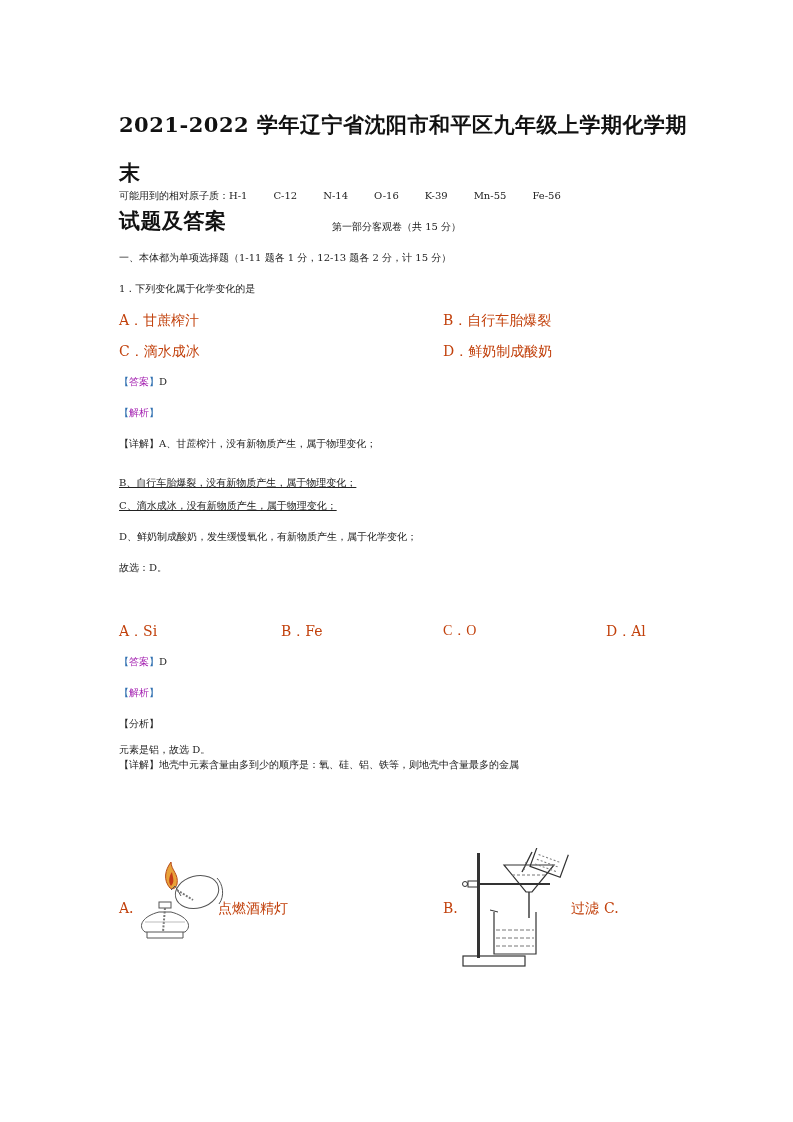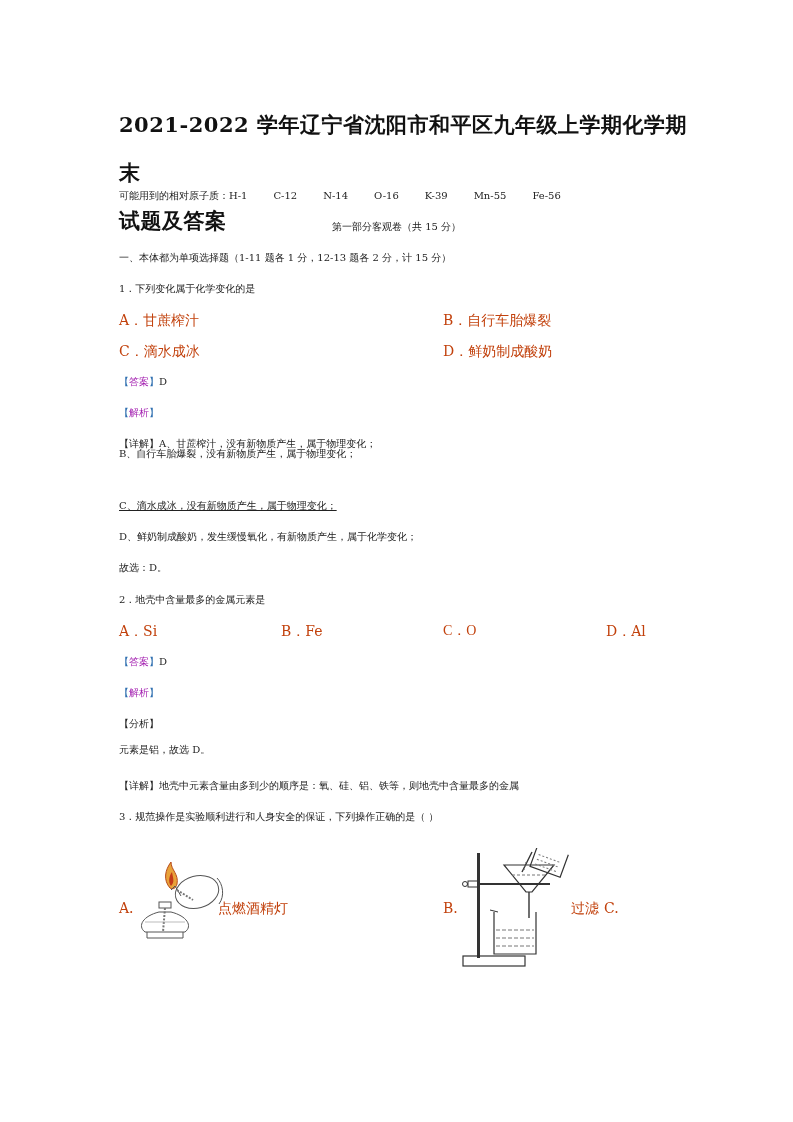--- a/index.html
+++ b/index.html
@@ -42,46 +42,44 @@
 
   <div class="line" style="top:372px;">
     <span class="bracket">【</span><span class="bracket-label">答案</span><span class="bracket">】</span><span>D</span>
   </div>
   <div class="line" style="top:403px;">
     <span class="bracket">【</span><span class="bracket-label">解析</span><span class="bracket">】</span>
   </div>
   <div class="line" style="top:434px;">
     <span>【</span><span>详解</span><span>】</span><span>A、甘蔗榨汁，没有新物质产生，属于物理变化；</span>
   </div>
-  <div class="line" style="top:444px;">B、自行车胎爆裂，没有新物质产生，属于物理变化；</div>
+  <div class="line" style="top:473px;text-decoration:underline;">B、自行车胎爆裂，没有新物质产生，属于物理变化；</div>
   <div class="line" style="top:496px;text-decoration:underline;">C、滴水成冰，没有新物质产生，属于物理变化；</div>
   <div class="line" style="top:527px;">D、鲜奶制成酸奶，发生缓慢氧化，有新物质产生，属于化学变化；</div>
   <div class="line" style="top:558px;">故选：D。</div>
 
-  <div class="line" style="top:590px;">2．地壳中含量最多的金属元素是</div>
   <div class="opt" style="left:119px; top:621px;">A．Si</div>
   <div class="opt" style="left:281px; top:621px;">B．Fe</div>
   <div class="opt" style="left:443px; top:621px;font-family:Liberation Serif, serif;">C．O</div>
   <div class="opt" style="left:606px; top:621px;">D．Al</div>
 
   <div class="line" style="top:652px;">
     <span class="bracket">【</span><span class="bracket-label">答案</span><span class="bracket">】</span><span>D</span>
   </div>
   <div class="line" style="top:683px;">
     <span class="bracket">【</span><span class="bracket-label">解析</span><span class="bracket">】</span>
   </div>
   <div class="line" style="top:714px;">
     <span>【</span><span>分析</span><span>】</span>
   </div>
-  <div class="line" style="top:776px;">
+  <div class="line" style="top:755px;">
     <span>【</span><span>详解</span><span>】</span><span>地壳中元素含量由多到少的顺序是：氧、硅、铝、铁等，则地壳中含量最多的金属</span>
   </div>
   <div class="line" style="top:740px;">元素是铝，故选 D。</div>
 
-  <div class="line" style="top:807px;">3．规范操作是实验顺利进行和人身安全的保证，下列操作正确的是（ ）</div>
 
   <div class="opt" style="left:119px; top:898px;">A.</div>
 
   <svg class="fig" style="left:135px; top:860px;" width="110" height="85" viewBox="0 0 110 85">
 
     <path d="M35 28 C28 20 30 10 36 2 C36 10 44 14 42 24 C41 28 38 30 35 28 Z" fill="#e8a23a" stroke="#b84a1a" stroke-width="1"></path>
     <path d="M36 26 C33 22 34 16 37 12 C38 18 40 22 36 26 Z" fill="#c43a1a"></path>
 
     <ellipse cx="62" cy="32" rx="22" ry="16" fill="none" stroke="#555" stroke-width="1" transform="rotate(-15 62 32)"></ellipse>
     <path d="M40 26 L46 36 M40 26 L36 30" stroke="#555" stroke-width="1" fill="none"></path>

